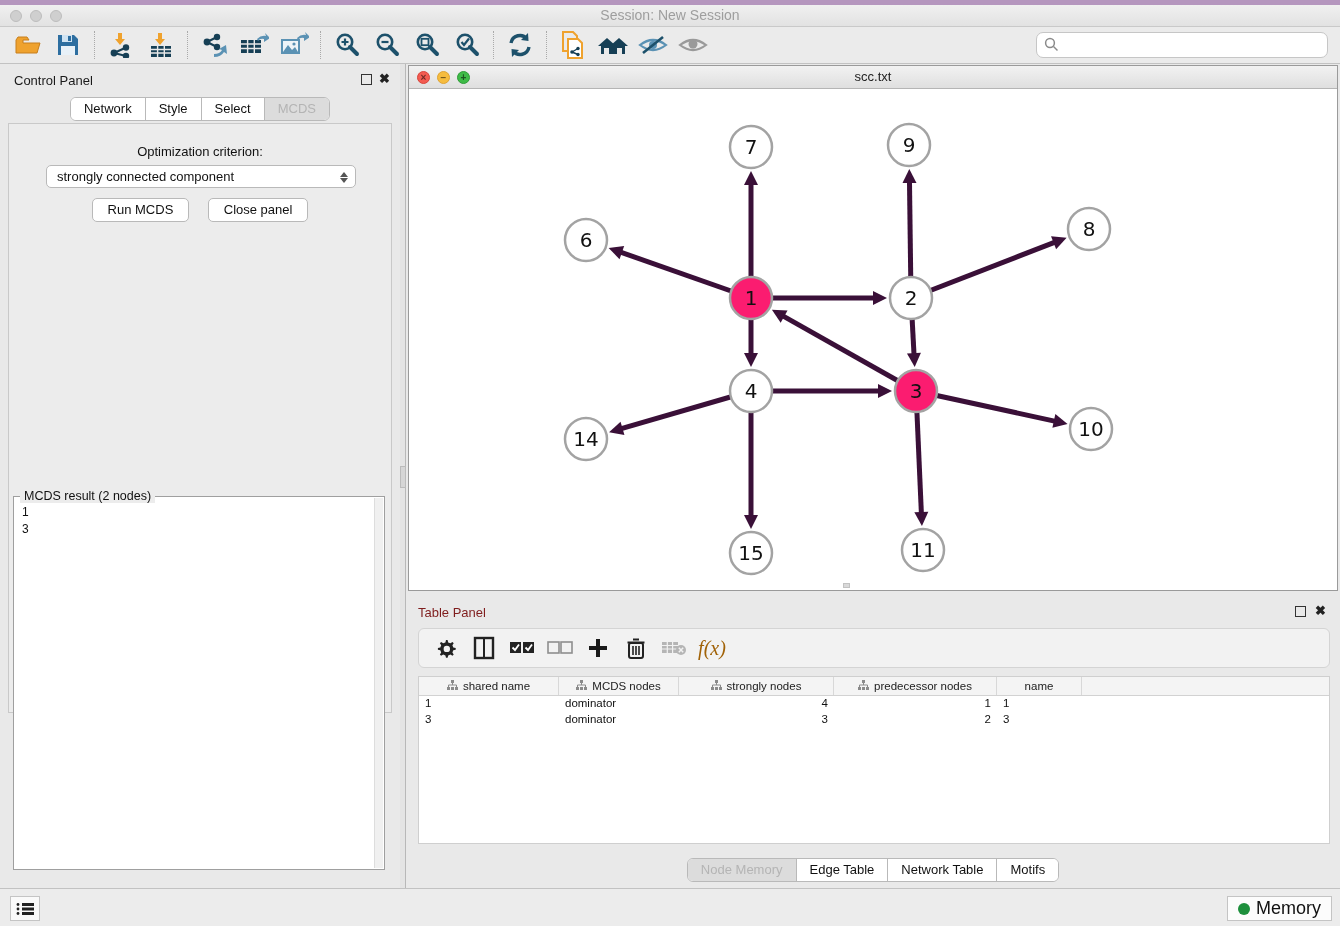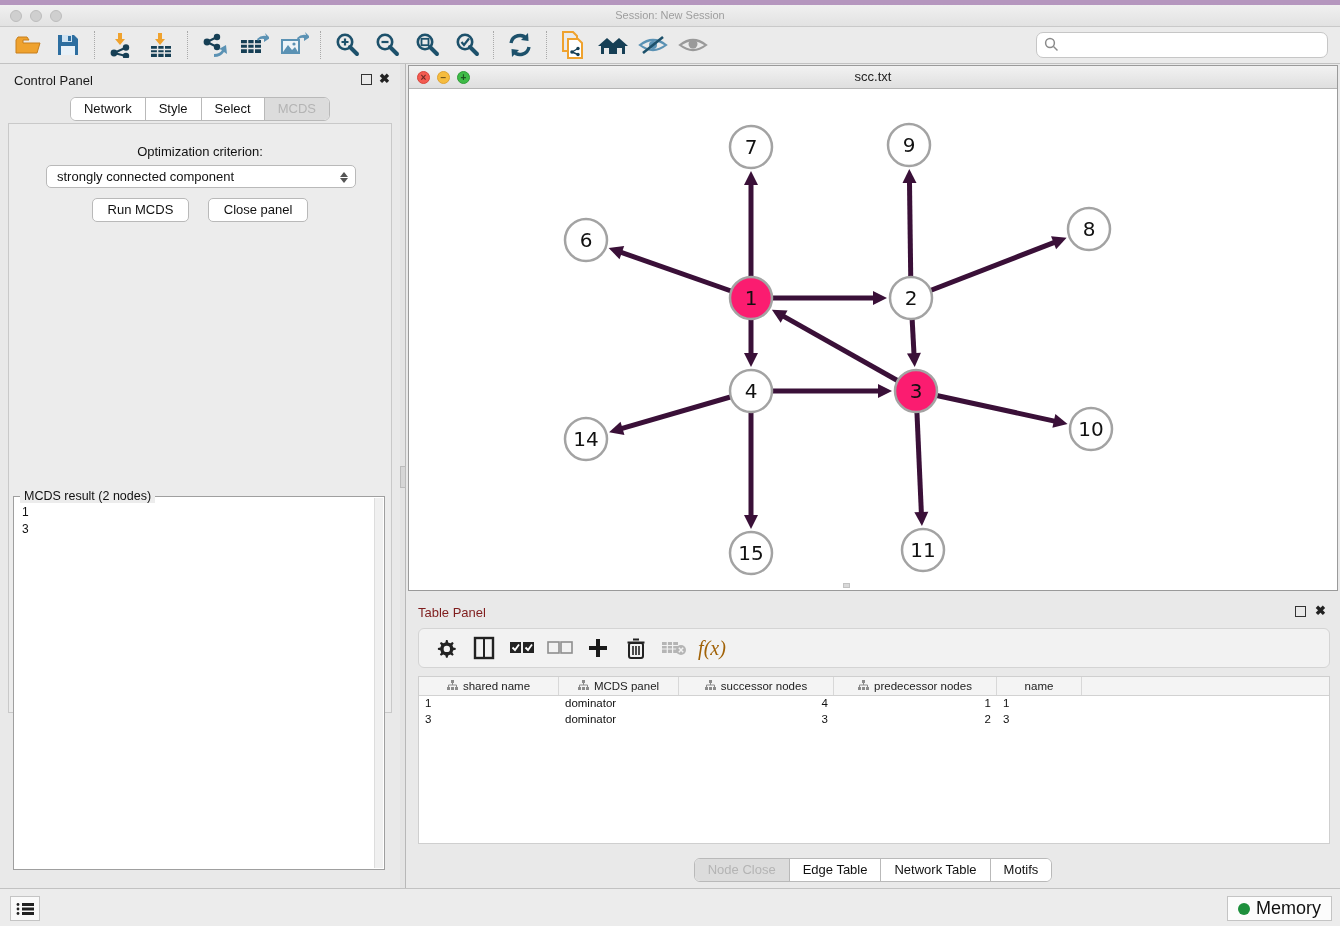--- a/index.html
+++ b/index.html
@@ -5,21 +5,21 @@
   * { box-sizing: border-box; margin: 0; padding: 0; }
   html,body { width: 1340px; height: 926px; }
   body { font-family: "Liberation Sans", sans-serif; background: #b596be; position: relative; overflow: hidden; }
   .window { position: absolute; left: 0; top: 5px; width: 1340px; height: 921px; background: #e9e9e9; }
 
   
   .titlebar { position: absolute; left:0; top:0; width:100%; height:22px;
     background: linear-gradient(#f0f0f0,#e2e2e2); border-bottom: 1px solid #c9c9c9; }
   .traffic { position:absolute; left:10px; top:5px; display:flex; gap:8px; }
   .traffic span { width:12px; height:12px; border-radius:50%; background:#cfcfcf; border:1px solid #bdbdbd; display:inline-block; }
-  .titlebar .title { text-align:center; line-height:21px; font-size:11px; color:#9e9e9e; }
+  .titlebar .title { text-align:center; line-height:21px; font-size:14px; color:#9e9e9e; }
 
   
   .toolbar { position:absolute; left:0; top:22px; width:100%; height:37px; background:#ebebeb;
     border-bottom:1px solid #c2c2c2; display:flex; align-items:center; padding:0 8px; }
   .tbtn { width:40px; height:30px; display:flex; align-items:center; justify-content:center; flex:0 0 auto; }
   .tsep { width:1px; height:28px; border-left:1px dotted #a9a9a9; margin:0 6px; flex:0 0 auto; }
   .toolbar .spacer { flex:1; }
   .searchbox { position:relative; width:292px; height:26px; flex:0 0 auto; margin-right:4px; }
   .searchbox input { width:100%; height:100%; border:1px solid #c6c6c6; border-radius:7px; background:#fff;
     padding-left:26px; font-size:13px; outline:none; font-family:"Liberation Sans",sans-serif;}
@@ -434,31 +434,31 @@
           <span>shared name</span>
         </div>
         <div class="hcell c1">
           <span class="treeicon"><svg width="11" height="11">
                 <rect x="4" y="0" width="3" height="3" fill="#8a8a8a"></rect>
                 <rect x="0" y="7" width="3" height="3" fill="#8a8a8a"></rect>
                 <rect x="4" y="7" width="3" height="3" fill="#8a8a8a"></rect>
                 <rect x="8" y="7" width="3" height="3" fill="#8a8a8a"></rect>
                 <path d="M5.5 3 L5.5 5 M1.5 7 L1.5 5 L9.5 5 L9.5 7" stroke="#8a8a8a" fill="none"></path>
               </svg></span>
-          <span>MCDS panel</span>
+          <span>MCDS nodes</span>
         </div>
         <div class="hcell c2">
           <span class="treeicon"><svg width="11" height="11">
                 <rect x="4" y="0" width="3" height="3" fill="#8a8a8a"></rect>
                 <rect x="0" y="7" width="3" height="3" fill="#8a8a8a"></rect>
                 <rect x="4" y="7" width="3" height="3" fill="#8a8a8a"></rect>
                 <rect x="8" y="7" width="3" height="3" fill="#8a8a8a"></rect>
                 <path d="M5.5 3 L5.5 5 M1.5 7 L1.5 5 L9.5 5 L9.5 7" stroke="#8a8a8a" fill="none"></path>
               </svg></span>
-          <span>successor nodes</span>
+          <span>strongly nodes</span>
         </div>
         <div class="hcell c3">
           <span class="treeicon"><svg width="11" height="11">
                 <rect x="4" y="0" width="3" height="3" fill="#8a8a8a"></rect>
                 <rect x="0" y="7" width="3" height="3" fill="#8a8a8a"></rect>
                 <rect x="4" y="7" width="3" height="3" fill="#8a8a8a"></rect>
                 <rect x="8" y="7" width="3" height="3" fill="#8a8a8a"></rect>
                 <path d="M5.5 3 L5.5 5 M1.5 7 L1.5 5 L9.5 5 L9.5 7" stroke="#8a8a8a" fill="none"></path>
               </svg></span>
           <span>predecessor nodes</span>
@@ -478,21 +478,21 @@
         <div class="dcell c0">3</div>
         <div class="dcell c1">dominator</div>
         <div class="dcell c2 num">3</div>
         <div class="dcell c3 num">2</div>
         <div class="dcell c4">3</div>
       </div>
     </div>
 
     <div class="ttabs-wrap">
       <div class="seg">
-        <span class="disabled-active">Node Close</span>
+        <span class="disabled-active">Node Memory</span>
         <span>Edge Table</span>
         <span>Network Table</span>
         <span>Motifs</span>
       </div>
     </div>
   </div>
 
   <div class="statusbar">
     <div class="listbtn">
       <svg width="18" height="14">

